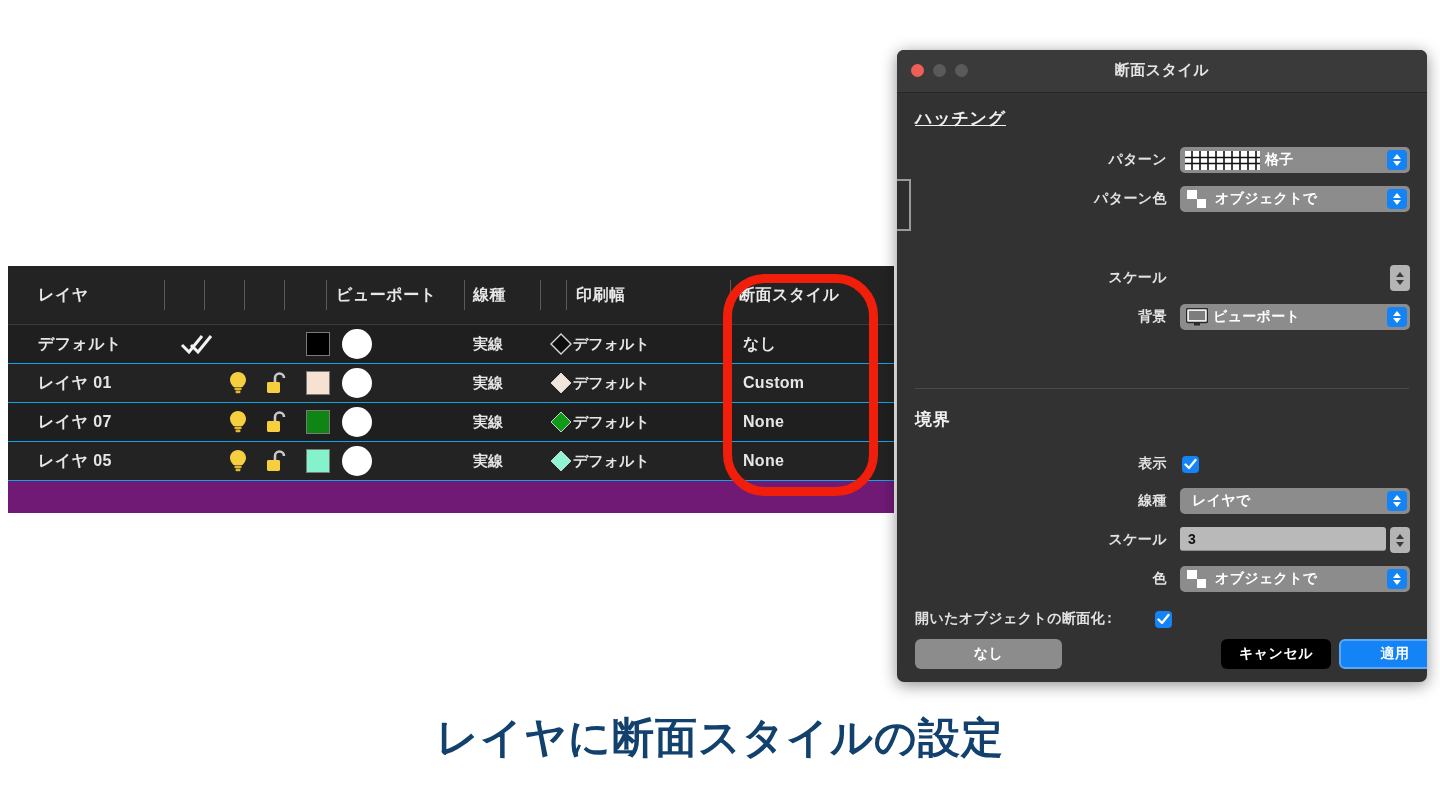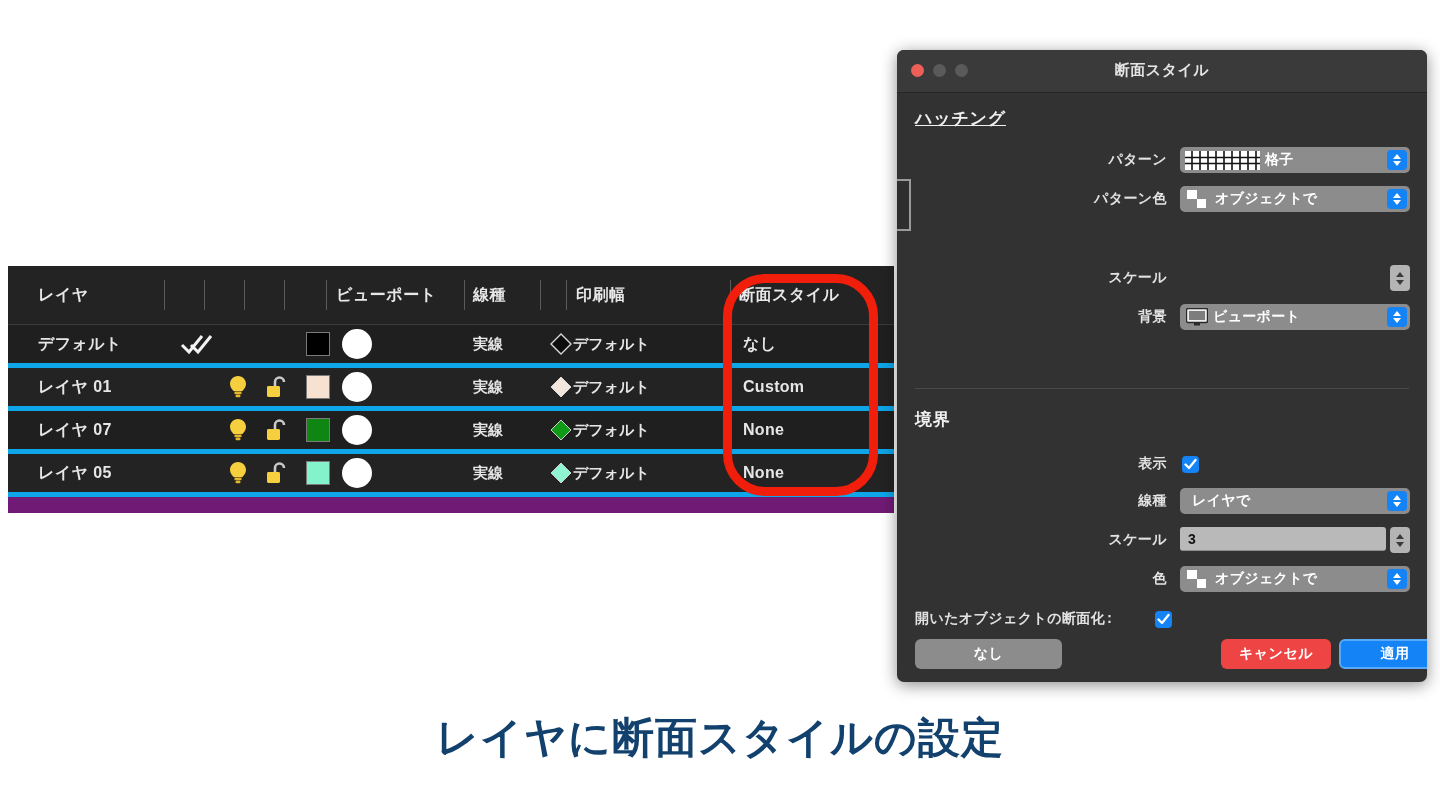--- a/index.html
+++ b/index.html
@@ -25,21 +25,21 @@
     position:absolute;top:50%;transform:translateY(-50%);
     color:#e8e8e8;font-size:16px;font-weight:bold;
     letter-spacing:0.5px;white-space:nowrap;
   }
   .hdr-div{
     position:absolute;top:14px;height:30px;width:1px;background:#5a5a5a;
   }
   #layer-rows{position:relative;}
   .lrow{
     position:relative;height:38px;
-    border-bottom:5px solid #0ea5e9;
+    border-bottom:1px solid #0ea5e9;
   }
   .lrow:nth-child(odd){background:#1f1f1f;}
   .lrow:nth-child(even){background:#232323;}
   .cell{
     position:absolute;top:50%;transform:translateY(-50%);
     white-space:nowrap;color:#e6e6e6;font-size:16px;
   }
   .c-name{left:30px;font-weight:bold;letter-spacing:0.4px;}
   .c-name.dim{font-weight:bold;}
   .c-ltype{left:465px;font-weight:bold;font-size:15px;}
@@ -167,21 +167,21 @@
   }
   .monitor-ico{width:22px;height:18px;margin-left:6px;margin-right:5px;flex:none;}
 
   
   .btn{
     position:absolute;height:30px;border-radius:6px;
     display:flex;align-items:center;justify-content:center;
     color:#ffffff;font-size:14px;font-weight:bold;letter-spacing:0.5px;
   }
   #btn-none{left:18px;top:546px;width:147px;background:#8c8c8c;}
-  #btn-cancel{left:324px;top:546px;width:110px;background:#ef4444;}
+  #btn-cancel{left:324px;top:546px;width:110px;background:#000000;}
   #btn-apply{left:442px;top:546px;width:112px;background:#1383f5;
              border:2px solid #58a9f8;box-sizing:border-box;}
 
   
   #caption{
     position:absolute;left:0;right:0;top:710px;text-align:center;
     color:#12416e;font-size:42px;font-weight:bold;letter-spacing:1px;
     font-family:"DejaVu Sans","Liberation Sans",sans-serif;
   }
 </style>

